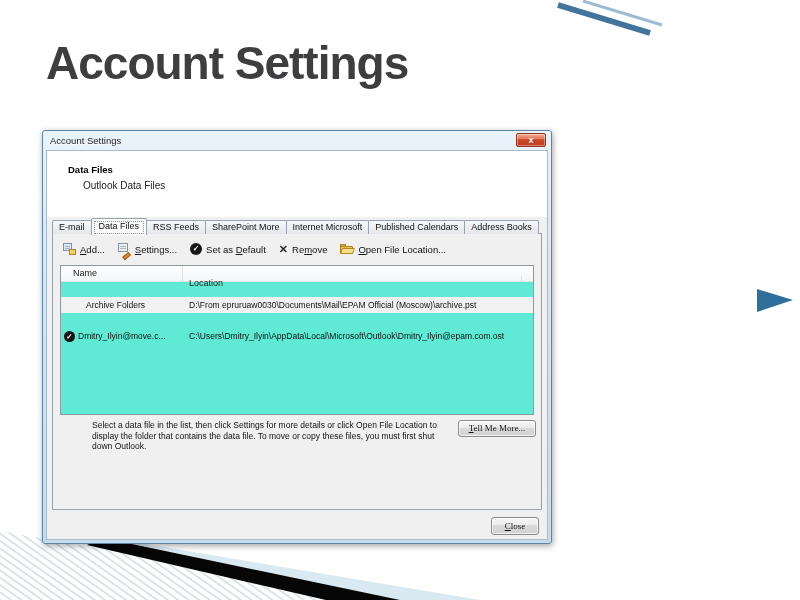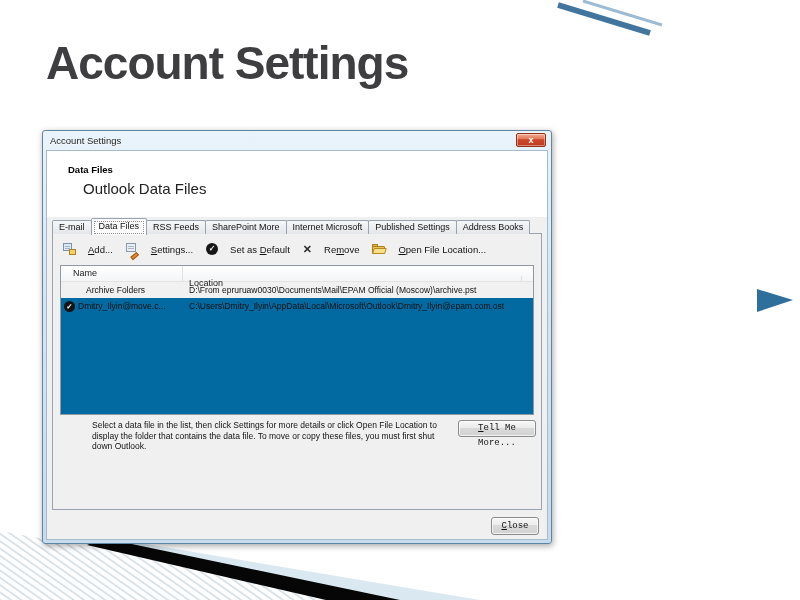--- a/index.html
+++ b/index.html
@@ -30,21 +30,21 @@
     background: linear-gradient(180deg,#f4ab92,#e07454 45%,#cc492b 46%,#c03a1c);
     color: #fff; font-size: 9px; font-weight: bold; line-height: 12px; text-align: center;
     box-shadow: inset 0 0 0 1px rgba(255,255,255,.4); cursor: pointer;
   }
   .dialog-body {
     position: absolute; left: 3px; right: 3px; top: 19px; bottom: 3px;
     background: #f0f0f0; border: 1px solid #a5bbcc; overflow: hidden;
   }
   .header-strip { background: #fff; height: 66px; padding: 13px 0 0 21px; }
   .header-title { font-size: 9.5px; font-weight: bold; color: #000; }
-  .header-sub { font-size: 15px; color: #222; margin: 5px 0 0 15px; }
+  .header-sub { font-size: 10px; color: #222; margin: 5px 0 0 15px; }
   
   .tabs-row { position: absolute; left: 5px; top: 67px; display: flex; align-items: flex-end; height: 16px; z-index: 2; }
   .tab {
     font-size: 9px; color: #111; height: 14px; line-height: 13px; padding: 0 6px;
     background: linear-gradient(#f6f7f8,#e4e6e9);
     border: 1px solid #98a3af; border-bottom: none; border-radius: 2px 2px 0 0;
     margin-right: -1px; white-space: nowrap; cursor: pointer;
   }
   .tab.active {
     position: relative; height: 17px; line-height: 15px; padding: 0 7px;
@@ -53,60 +53,60 @@
   .tab.active::after {
     content: ""; position: absolute; left: 2px; right: 2px; top: 2px; bottom: 1px;
     border: 1px dotted #8f8f8f;
   }
   .tab-page {
     position: absolute; left: 5px; right: 5px; top: 82px; bottom: 29px;
     background: #f0f0f0; border: 1px solid #98a3af; z-index: 1;
   }
   
   .toolbar { display: flex; align-items: center; gap: 13px; padding: 9px 0 0 10px; font-size: 9.5px; color: #111; }
-  .tool { display: flex; align-items: center; gap: 12px; cursor: pointer; white-space: nowrap; }
+  .tool { display: flex; align-items: center; gap: 4px; cursor: pointer; white-space: nowrap; }
   .ico { position: relative; display: inline-block; }
   .ico-add { width: 13px; height: 12px; }
   .ico-add .back { position:absolute; left:0; top:0; width:9px; height:8px; background:#dde8f2; border:1px solid #7a92ac; }
   .ico-add .back::after { content:""; position:absolute; left:1px; right:1px; top:2px; height:1px; background:#9fb4c8; box-shadow:0 2px 0 #9fb4c8; }
   .ico-add .front { position:absolute; right:0; bottom:0; width:7px; height:6px; background:#f6d05c; border:1px solid #a8832a; }
   .ico-set { width: 13px; height: 12px; }
   .ico-set .back { position:absolute; left:0; top:0; width:10px; height:9px; background:#e9eef3; border:1px solid #8a97a5; }
   .ico-set .back::after { content:""; position:absolute; left:1px; right:1px; top:2px; height:1px; background:#aab8c6; box-shadow:0 2px 0 #aab8c6; }
   .ico-set .front { position:absolute; right:0; bottom:0; width:8px; height:4px; background:#e2882f; border:1px solid #a05a14; transform: rotate(-40deg); transform-origin: 100% 100%; }
   .ico-check { width: 12px; height: 12px; border-radius: 50%; background: #161616;
     color:#fff; font-size:8px; font-weight:bold; line-height:12px; text-align:center; }
   .ico-x { font-size: 11px; font-weight: bold; color: #2e2e2e; line-height: 11px; }
   .ico-folder { width: 14px; height: 10px; }
   .ico-folder .tabf { position:absolute; left:0; top:0; width:6px; height:3px; background:#e8b23a; border:1px solid #a9801f; border-bottom:none; border-radius:1px 1px 0 0; }
   .ico-folder .bodyf { position:absolute; left:0; top:2px; width:13px; height:8px; background:#f0c047; border:1px solid #a9801f; border-radius:1px; }
   .ico-folder .flapf { position:absolute; left:1px; top:4px; width:13px; height:6px; background:#fadf8a; border:1px solid #b08a22; transform: skewX(-18deg); border-radius:1px; }
   
-  .listbox { position: absolute; left: 7px; right: 7px; top: 31px; height: 150px; background: #0369a1; border: 1px solid #8e99a3; }
+  .listbox { position: absolute; left: 7px; right: 7px; top: 31px; height: 150px; background: #5eead4; border: 1px solid #8e99a3; }
   .list-header { display: flex; height: 16px; background: linear-gradient(#ffffff,#f3f5f7); border-bottom: 1px solid #e2e2e2; font-size: 9px; color: #222; }
   .h-name { width: 122px; padding-left: 12px; line-height: 15px; border-right: 1px solid #e0e0e0; cursor: pointer; }
   .h-loc { flex: 1; padding-left: 6px; line-height: 15px; border-right: 1px solid #e0e0e0; cursor: pointer; margin-top: 10px; }
   .h-spacer { width: 11px; }
-  .list-row { display: flex; height: 16px; font-size: 8.5px; line-height: 16px; color: #111; cursor: pointer; }
+  .list-row { display: flex; height: 16px; font-size: 8.5px; line-height: 16px; color: #111; cursor: pointer; margin-top: 15px; }
   .list-row.shaded { background: #f1f1f1; }
   .c-name { width: 122px; display: flex; align-items: center; overflow: hidden; white-space: nowrap; }
   .c-name.indent { padding-left: 25px; }
   .c-name.with-icon { padding-left: 3px; gap: 3px; }
   .row-check { flex: 0 0 11px; width: 11px; height: 11px; border-radius: 50%; background: #141414;
     color:#fff; font-size:7.5px; font-weight:bold; line-height:11px; text-align:center; }
   .c-loc { flex: 1; padding-left: 6px; overflow: hidden; white-space: nowrap; }
   
   .instr-row { position: absolute; left: 7px; right: 5px; top: 186px; display: flex; align-items: flex-start; gap: 8px; margin-left: 32px; }
   .instr-text { flex: 1; max-width: 414px; font-size: 8.5px; line-height: 10.5px; color: #111; }
   .win-btn {
     border: 1px solid #8b8b8b; border-radius: 3px;
     background: linear-gradient(#f7f7f7,#ebebeb 45%,#dadada 46%,#d2d2d4);
     font-size: 9px; color: #111; text-align: center; cursor: pointer;
     box-shadow: inset 0 0 0 1px rgba(255,255,255,.7);
-    font-family: Liberation Mono, monospace;
+    font-family: Liberation Serif, serif;
   }
   .tell-btn { width: 78px; height: 17px; line-height: 15px; }
   .close-button { position: absolute; right: 8px; bottom: 4px; width: 48px; height: 18px; line-height: 16px; }
   u { text-decoration: underline; }
 </style>
 </head>
 <body>
 
 <svg class="deco" viewBox="0 0 800 600">
   <defs>
@@ -136,21 +136,21 @@
       <div class="header-title">Data Files</div>
       <div class="header-sub">Outlook Data Files</div>
     </div>
 
     <div class="tabs-row">
       <div class="tab">E-mail</div>
       <div class="tab active">Data Files</div>
       <div class="tab">RSS Feeds</div>
       <div class="tab">SharePoint More</div>
       <div class="tab">Internet Microsoft</div>
-      <div class="tab">Published Settings</div>
+      <div class="tab">Published Calendars</div>
       <div class="tab">Address Books</div>
     </div>
 
     <div class="tab-page">
 
       <div class="toolbar">
         <span class="tool">
           <span class="ico ico-add">
               <span class="back"></span>
               <span class="front"></span>

